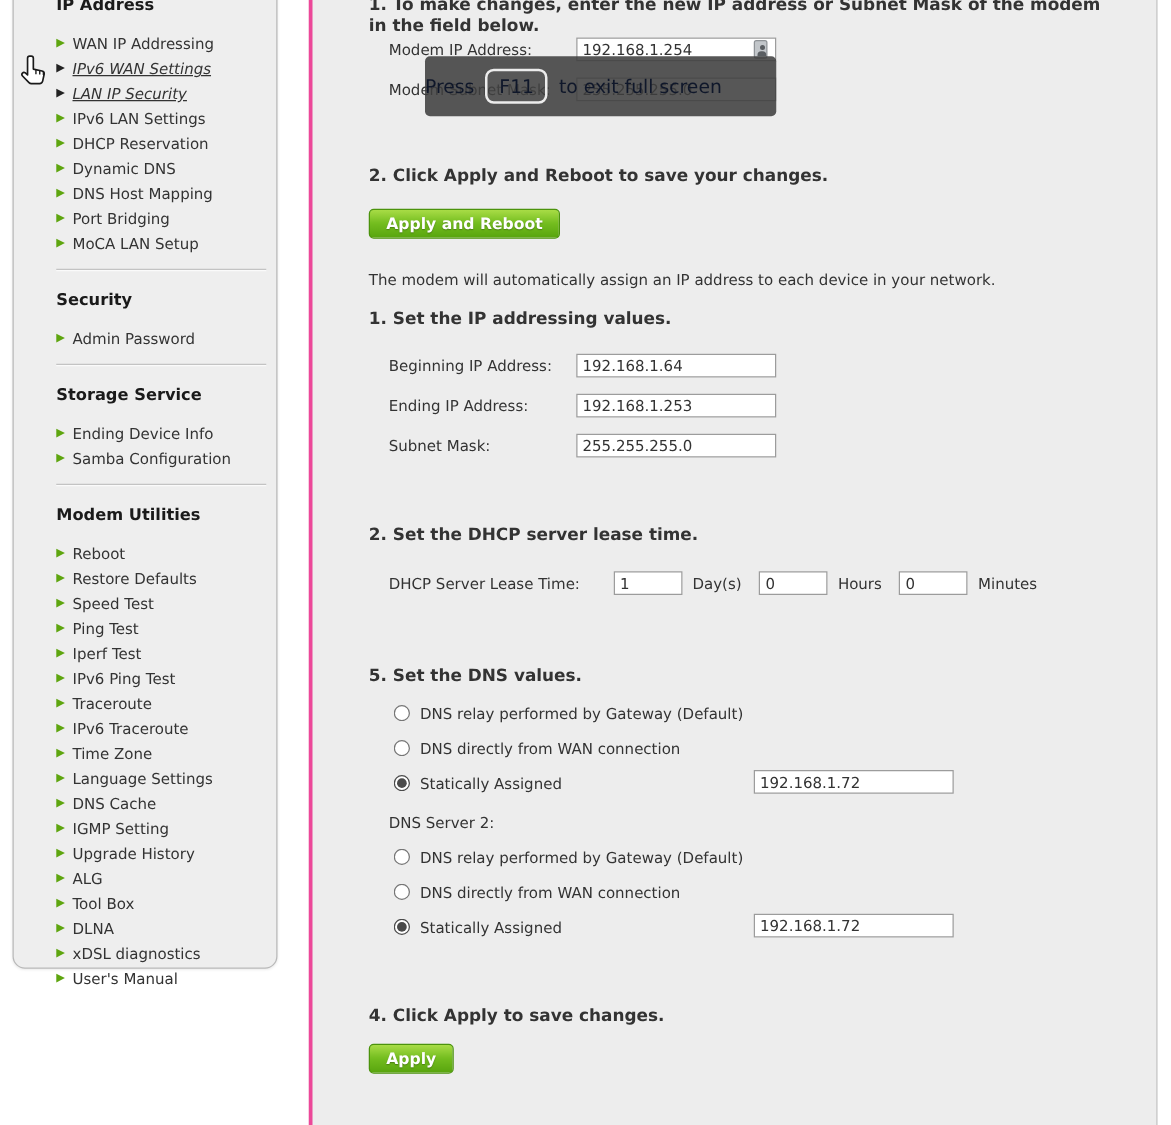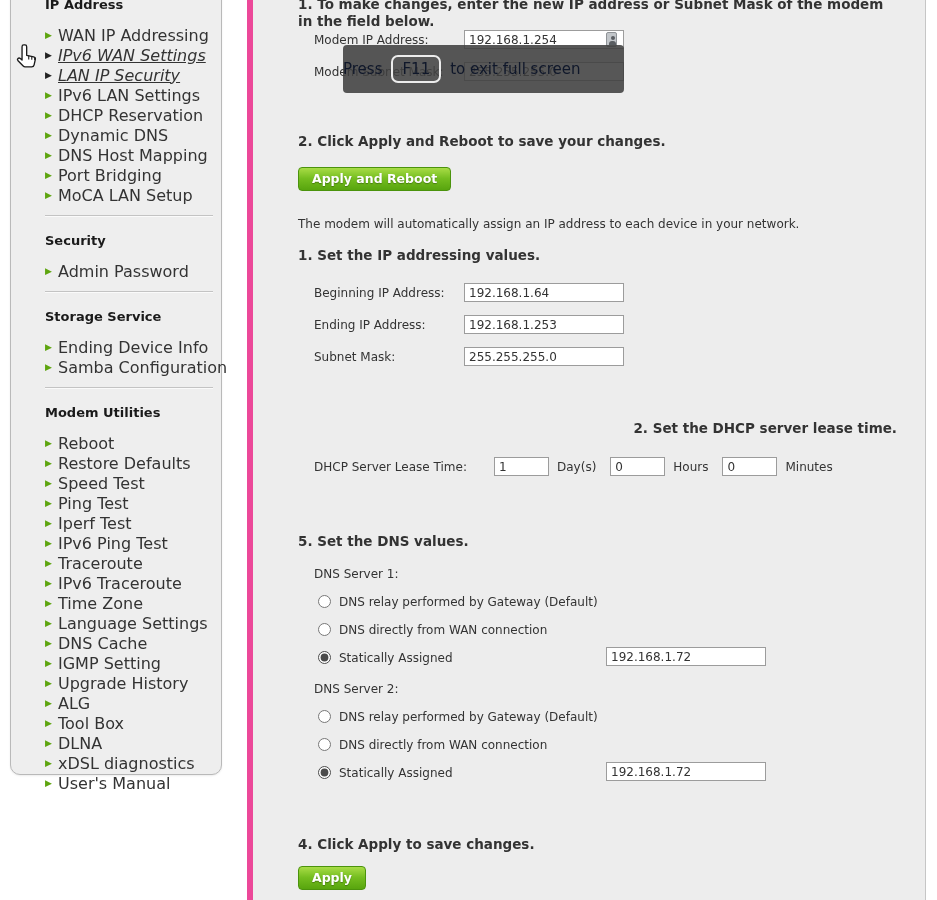--- a/index.html
+++ b/index.html
@@ -15,28 +15,28 @@
     position:absolute; left:10px; top:-18px; width:212px; height:793px;
     background:#eeeeee; border:1px solid #b9b9b9; border-radius:10px;
     padding:14px 6px 0 34px;
     box-shadow:0 1px 2px rgba(0,0,0,0.08);
   }
   .side-head { font-size:13px; font-weight:bold; color:#1a1a1a; margin:16px 0 13px 0; }
   .side-head:first-child { margin-top:0; }
   .side-item { height:20px; display:flex; align-items:center; cursor:pointer; }
   .side-item .arrow { color:#5ea50f; font-size:9px; width:13px; flex:0 0 13px; line-height:9px; }
   .side-item.active .arrow { color:#222; }
-  .side-item .label { font-size:16px; color:#333; white-space:nowrap; }
+  .side-item .label { font-size:12px; color:#333; white-space:nowrap; }
   .side-item.active .label { text-decoration:underline;font-style:italic; }
   .side-divider { height:2px; border-top:1px solid #c3c3c3; border-bottom:1px solid #fafafa; margin:10px 2px 6px 0; }
 
   
   .main {
     position:absolute; left:247px; top:0; width:679px; height:900px;
-    background:#ededed; border-left:6px solid #ec4899; border-right:1px solid #c6c6c6;
+    background:#ededed; border-left:3px solid #ec4899; border-right:1px solid #c6c6c6;
     padding:0 28px 0 45px;
   }
   .step-head { font-size:13.5px; font-weight:bold; color:#333; line-height:17px; }
   .head1 { margin-top:-4px; max-width:630px; }
   .para { font-size:12px; color:#333; margin-top:26px; }
 
   .form-row { display:flex; align-items:center; height:19px; margin-bottom:13px; padding-left:16px; }
   .form-label { width:150px; flex:0 0 150px; font-size:12px; white-space:nowrap; }
   input.text {
     width:160px; height:19px; border:1px solid #9c9c9c; background:#fff;
@@ -53,21 +53,21 @@
   .btn {
     display:inline-block; cursor:pointer;
     background:linear-gradient(#a8dc46,#74bd1f 48%,#58a50e);
     border:1px solid #4b930c; border-radius:4px;
     color:#fff; font-weight:bold; font-size:12.5px; font-family:inherit;
     padding:3px 13px 4px; text-shadow:0 1px 1px rgba(0,0,0,0.3);
   }
 
   .mt20 { } .mt19 { margin-top:19px; }
   .mt52 { margin-top:52px; } .mt17 { margin-top:17px; }
-  .mt16 { margin-top:16px; } .mt54 { margin-top:54px;text-align:right; }
+  .mt16 { margin-top:16px; } .mt54 { margin-top:54px; }
   .mt57 { margin-top:57px; } .mt56 { margin-top:56px; }
   .mt13 { margin-top:13px; }
 
   
   .lease-row { display:flex; align-items:center; height:19px; margin-top:20px; padding-left:16px; }
   .lease-label { width:180px; flex:0 0 180px; white-space:nowrap; }
   .lease-row input.text { width:55px; }
   .lease-unit { margin:0 14px 0 8px; white-space:nowrap; }
 
   
@@ -284,21 +284,20 @@
     <span class="lease-unit">Day(s)</span>
     <input class="text" type="text" value="0" style="">
     <span class="lease-unit">Hours</span>
     <input class="text" type="text" value="0" style="">
     <span class="lease-unit">Minutes</span>
   </div>
 
   <div class="step-head mt57">5. Set the DNS values.</div>
 
   <div class="dns-group">
-      <div class="dns-server-label">DNS Server 1:</div>
       <div class="radio-row">
         <input type="radio" name="dns-server-0" style="">
         <span class="radio-label">DNS relay performed by Gateway (Default)</span>
       </div>
       <div class="radio-row">
         <input type="radio" name="dns-server-0" style="">
         <span class="radio-label">DNS directly from WAN connection</span>
       </div>
       <div class="radio-row">
         <input type="radio" name="dns-server-0" checked="" style="">

